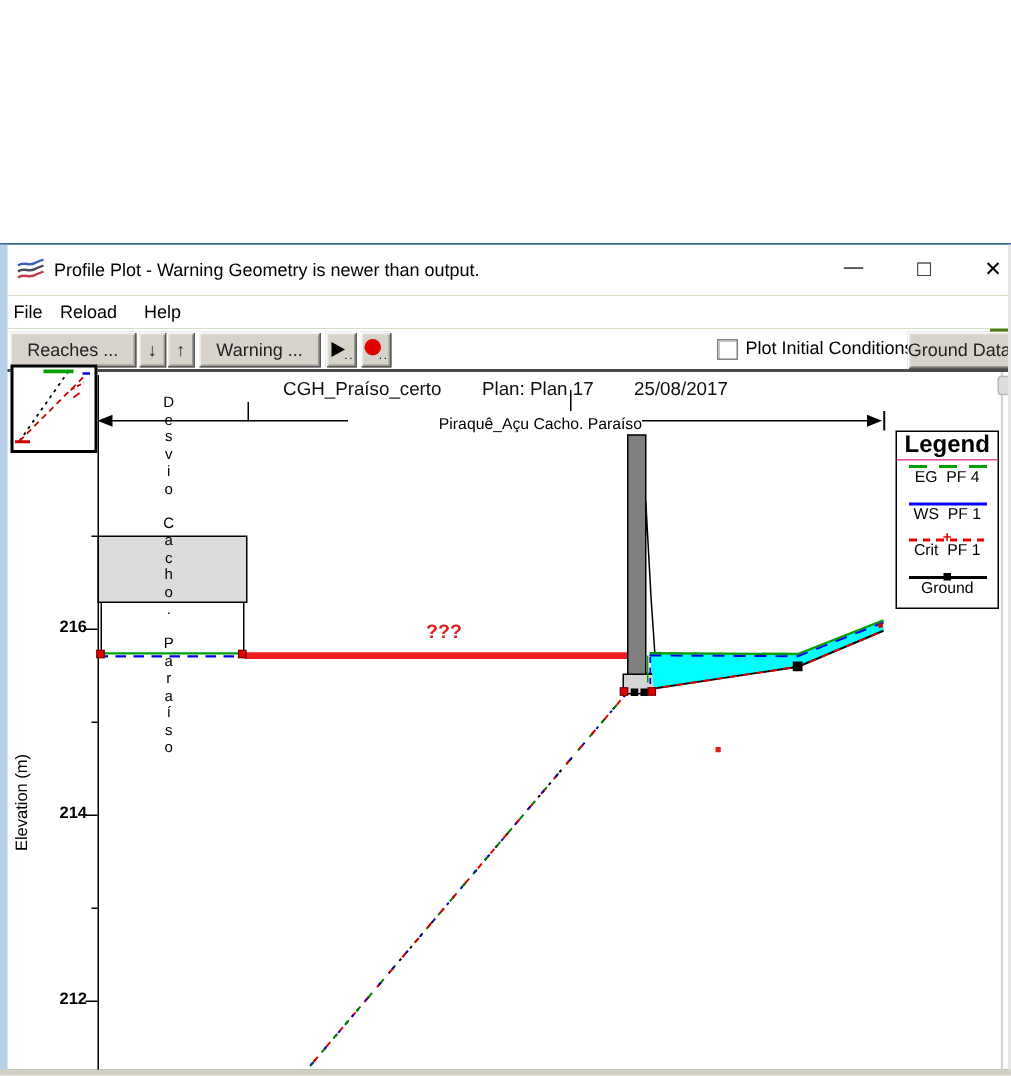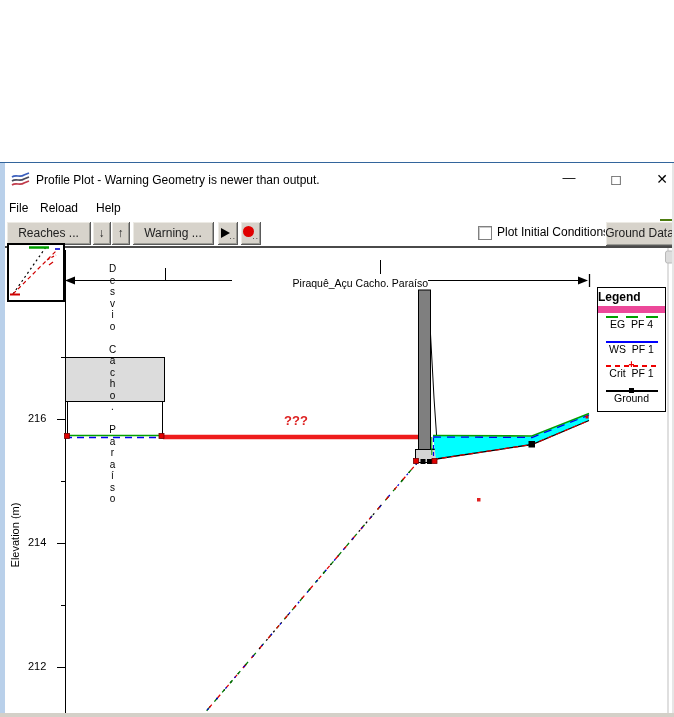--- a/index.html
+++ b/index.html
@@ -41,27 +41,27 @@
   .chk-label{position:absolute;left:497px;top:0;height:27px;line-height:26px;font-size:12px;}
   .btn-reload{left:605px;top:2px;width:69px;height:25px;line-height:25px;}
 
   .plot-panel{position:absolute;left:0;right:0;top:84px;bottom:4px;background:#fff;border-top:2px solid #4a4a4a;}
   .plot-panel > svg{position:absolute;left:0;top:0;z-index:1;}
   .ptxt{position:absolute;z-index:2;}
   .plot-title{left:0;right:0;top:4px;display:flex;justify-content:center;gap:27px;font-size:12.5px;color:#101010;}
   .reach-label{left:232px;top:29px;width:196px;text-align:right;font-size:10.5px;background:#fff;}
   .vlabel{left:104px;top:15px;width:17px;text-align:center;}
   .vlabel div{height:11.5px;line-height:11.5px;font-size:10px;}
-  .ytick{left:28px;width:30px;text-align:left;font-size:11px;height:13px;line-height:13px;}
+  .ytick{left:28px;width:30px;text-align:right;font-size:11px;height:13px;line-height:13px;font-weight:bold;}
   .elev-label{left:-39px;top:280px;width:110px;height:14px;text-align:center;font-size:11px;
               transform:rotate(-90deg);}
   .warn{left:270px;top:165px;width:52px;text-align:center;font-size:13px;font-weight:bold;color:#dd2020;}
 
   .legend{position:absolute;left:597px;top:39px;width:67px;background:#fff;border:1px solid #000;z-index:3;}
-  .legend-title{height:18px;line-height:18px;font-weight:bold;font-size:12px;border-bottom:7px solid #ec4899;}
+  .legend-title{height:18px;line-height:18px;text-align:center;font-weight:bold;font-size:16px;border-bottom:1px solid #ec4899;}
   .leg-row{height:21.5px;position:relative;}
   .leg-line{position:relative;width:52px;height:3px;margin:3px auto 0 auto;}
   .leg-text{text-align:center;font-size:10.5px;line-height:13px;white-space:pre;}
   .l-eg{background:repeating-linear-gradient(90deg,#00a000 0 12px,transparent 12px 20px);height:2px;}
   .l-ws{background:#0000ff;height:2px;}
   .l-crit{background:repeating-linear-gradient(90deg,#ee0000 0 5px,transparent 5px 9px);height:2px;}
   .crit-plus{position:absolute;left:50%;top:-6px;margin-left:-3px;color:#ee0000;font-size:10px;font-weight:bold;}
   .crit-plus::after{content:"+";}
   .l-gnd{background:#000;height:2px;}
   .gnd-sq{position:absolute;left:50%;top:-1.5px;margin-left:-2.5px;width:5px;height:5px;background:#000;}
@@ -187,20 +187,25 @@
           <rect x="585.5" y="167.5" width="3" height="3" fill="#e00000"></rect>
           <rect x="477" y="250" width="3.5" height="3.5" fill="#e02020"></rect>
         </g>
 
         <g>
           <line x1="668" y1="0" x2="668" y2="467" stroke="#d4d4d4" stroke-width="1.5"></line>
           <rect x="665.5" y="3" width="8" height="12" rx="2" fill="#dcdcdc" stroke="#b8b8b8"></rect>
         </g>
       </svg>
 
+      <div class="ptxt plot-title">
+        <span>CGH_Praíso_certo</span>
+        <span>Plan: Plan 17</span>
+        <span>25/08/2017</span>
+      </div>
       <div class="ptxt reach-label">Piraquê_Açu Cacho. Paraíso</div>
       <div class="ptxt vlabel">
           <div>D</div>
           <div>e</div>
           <div>s</div>
           <div>v</div>
           <div>i</div>
           <div>o</div>
           <div>&nbsp;</div>
           <div>C</div>

